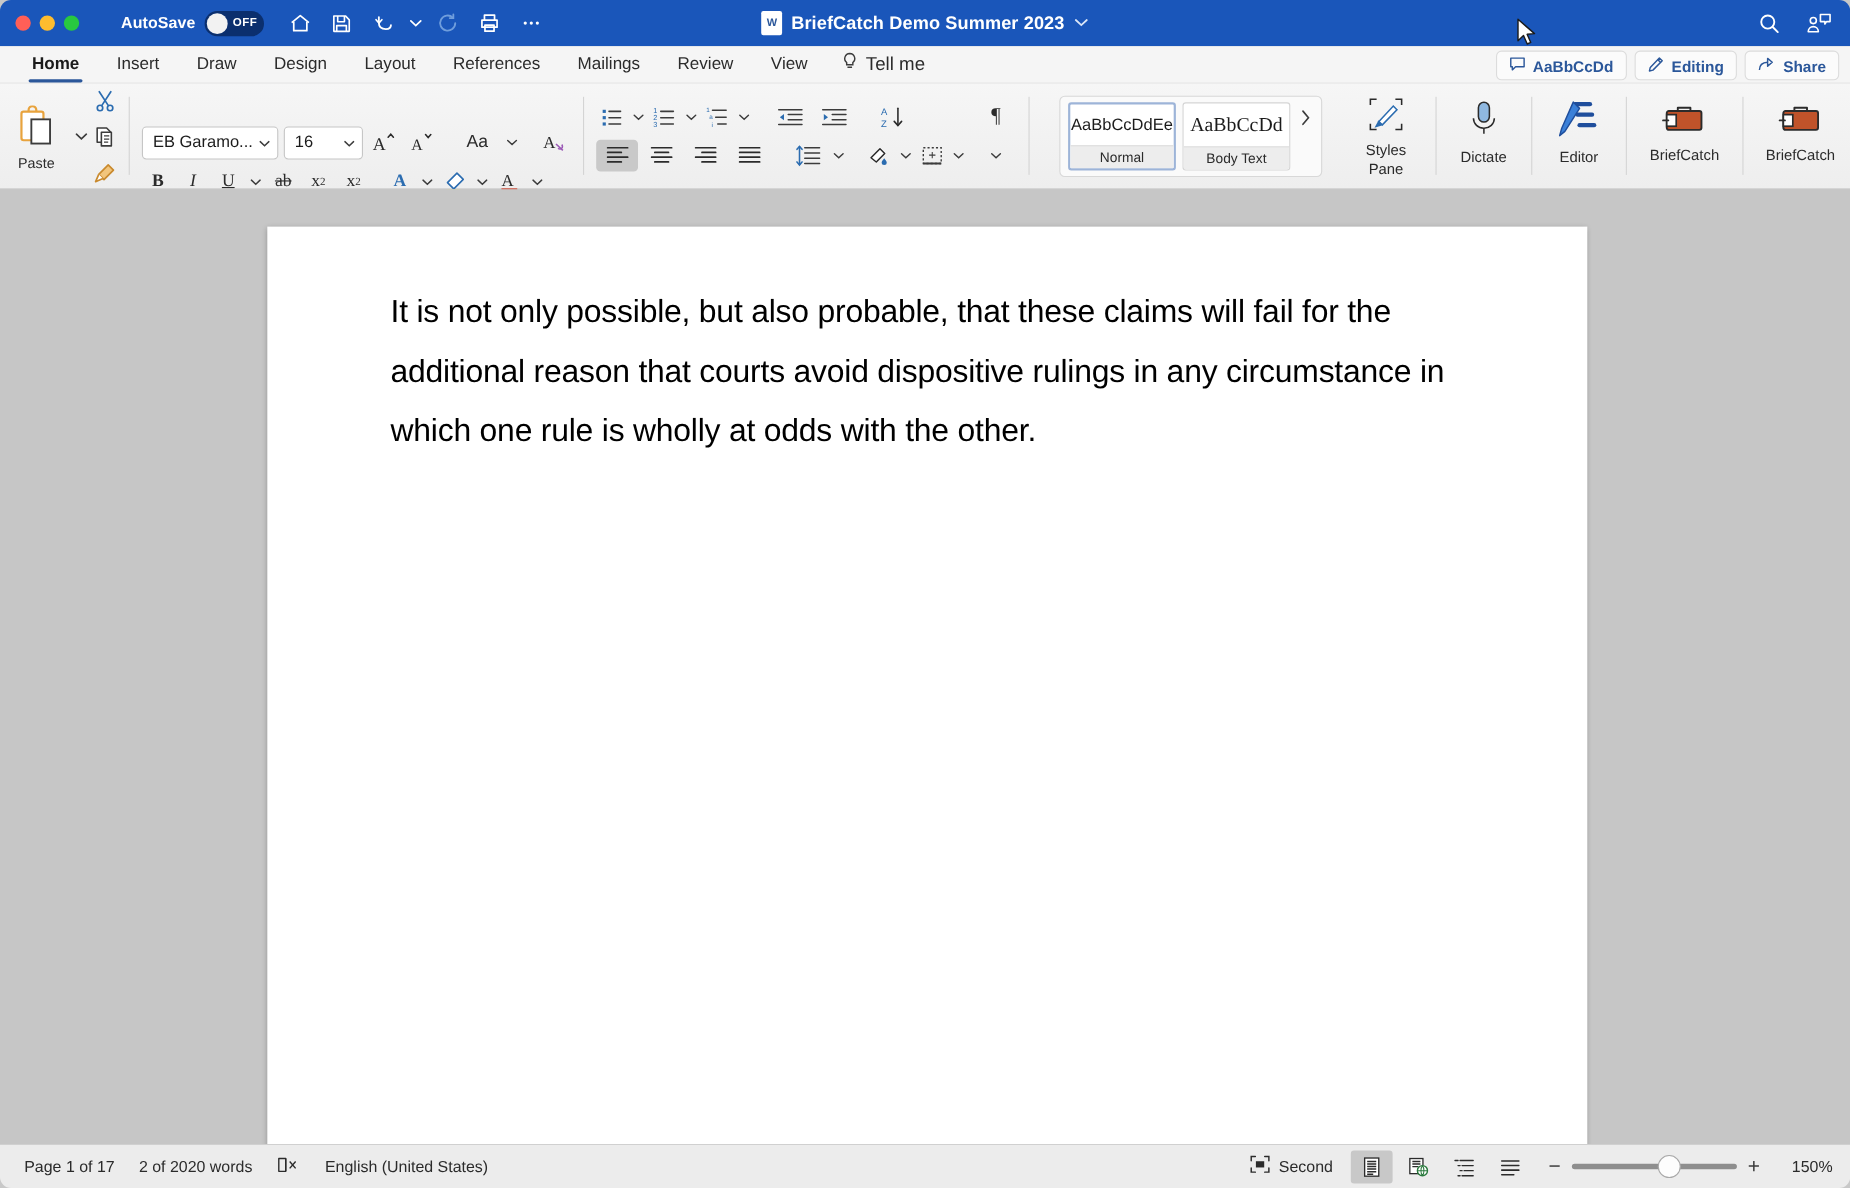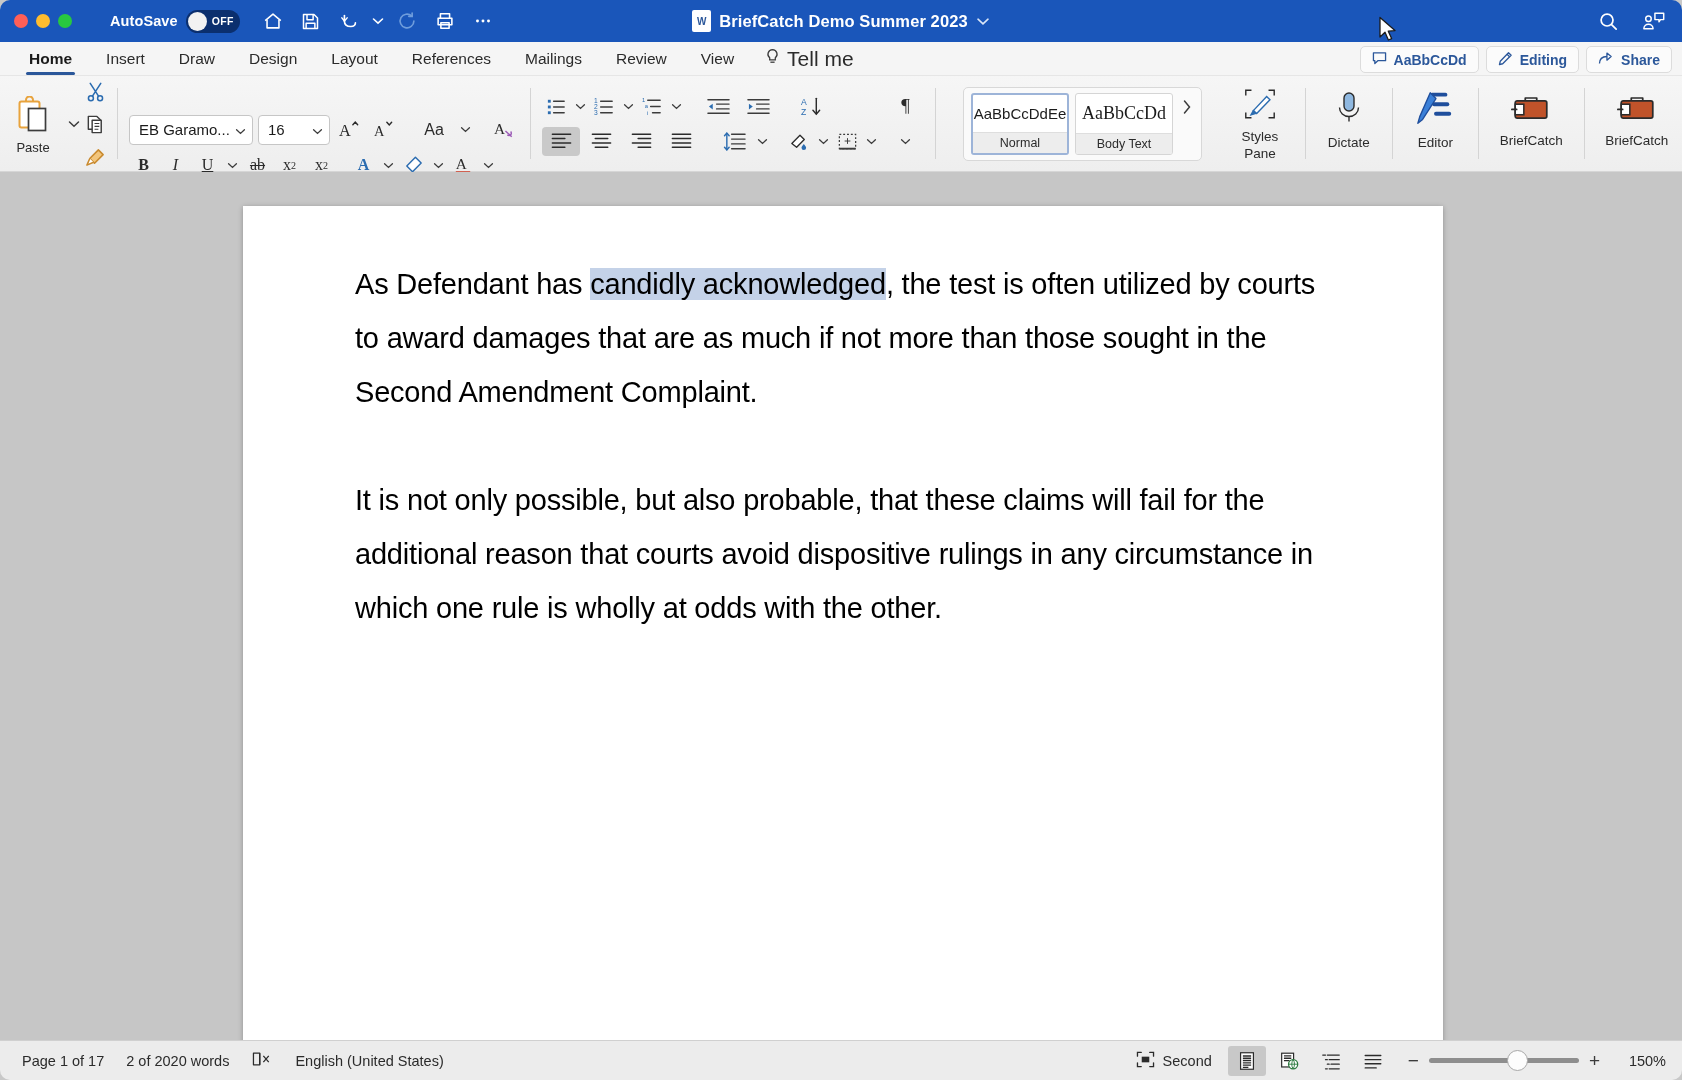--- a/index.html
+++ b/index.html
@@ -64,21 +64,21 @@
   .tabs { display: flex; align-items: center; height: 34px; padding-left: 12px; }
   .tab {
     position: relative; height: 34px; display: flex; align-items: center;
     padding: 0 17px; font-size: 15.5px; color: #2b2b2b; white-space: nowrap;
   }
   .tab.active { color: #1b1b1b; font-weight: 700; }
   .tab.active::after {
     content: ""; position: absolute; left: 14px; right: 14px; bottom: 1px;
     height: 2.5px; background: #2b579a; border-radius: 2px;
   }
-  .tellme { display: flex; align-items: center; gap: 7px; padding: 0 14px; font-size: 21px; color:#2b2b2b; }
+  .tellme { display: flex; align-items: center; gap: 7px; padding: 0 14px; font-size: 17px; color:#2b2b2b; }
 
   .tabs-right { position: absolute; right: 10px; top: 4px; display: flex; gap: 7px; }
   .pillbtn {
     display: flex; align-items: center; gap: 7px;
     height: 27px; padding: 0 11px; border-radius: 5px;
     background: #fbfbfb; border: 1px solid #dcdcdc;
     font-size: 14px; color: #2b579a; font-weight: 700; white-space: nowrap;
   }
 
   
@@ -720,21 +720,20 @@
         <path d="M3 17.5h5" stroke="#2b2b2b" stroke-width="1.8" stroke-linecap="round"></path>
       </svg>
     </span>
     <span>BriefCatch</span>
   </div>
 </div>
 
 <div class="docarea">
   <div class="page">
     <div class="doctext">
-      <p><span>As Defendant has </span><span class="selhl">candidly acknowledged</span><span>, the test is often utilized by courts to award damages that are as much if not more than those sought in the Second Amendment Complaint.</span></p>
       <p>It is not only possible, but also probable, that these claims will fail for the additional reason that courts avoid dispositive rulings in any circumstance in which one rule is wholly at odds with the other.</p>
     </div>
   </div>
 </div>
 
 <div class="status">
   <div class="st-left">
     <span>Page 1 of 17</span>
     <span>2 of 2020 words</span>
     <span>

